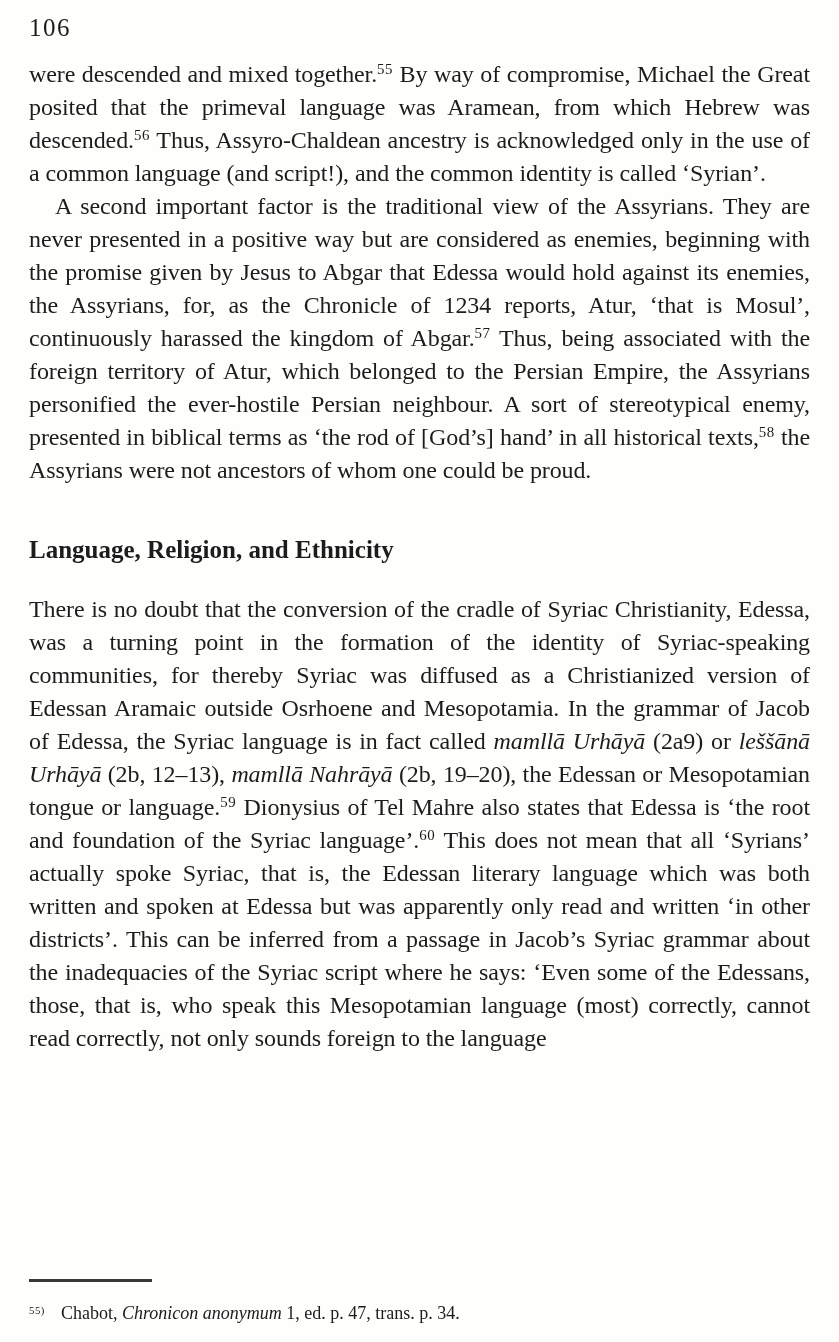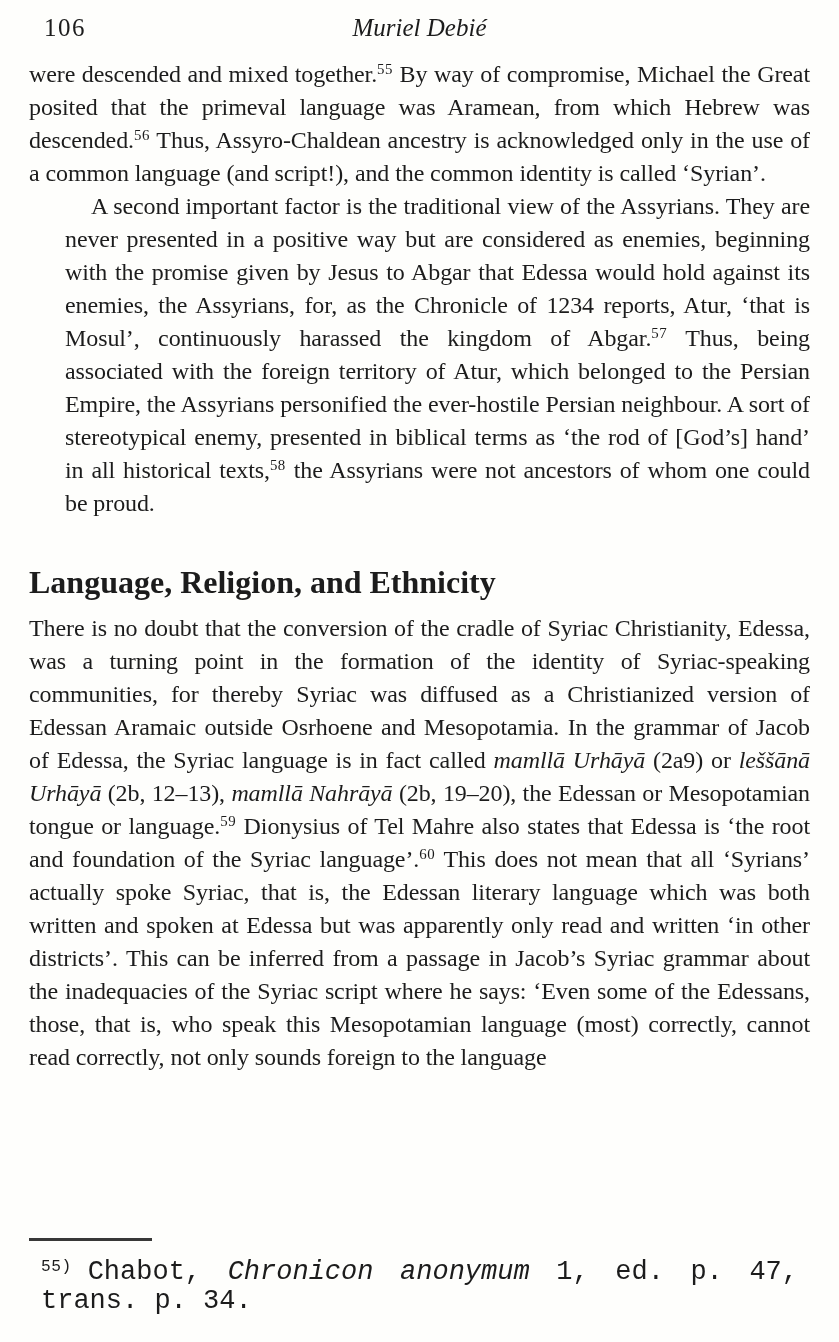--- a/index.html
+++ b/index.html
@@ -22,21 +22,21 @@
   }
   .page-header {
     position: relative;
     flex: none;
     height: 36px;
     font-size: 25px;
     line-height: 32px;
   }
   .page-num {
     position: absolute;
-    left: 15px;
+    left: 0;
     top: 0;
     letter-spacing: 1.5px;
   }
   .running-head {
     position: absolute;
     left: 0;
     right: 0;
     top: 0;
     text-align: center;
     font-style: italic;
@@ -47,26 +47,25 @@
     font-size: 24px;
     line-height: 33px;
     text-align: justify;
     letter-spacing: -0.1px;
   }
   .para {
     margin: 0;
   }
   .para.indent {
     text-indent: 26px;
-    margin-left: 36px;
   }
   .section-heading {
-    font-size: 32px;
+    font-size: 25px;
     font-weight: 700;
-    margin: 46px 0 13px 0;
+    margin: 46px 0 27px 0;
     text-align: left;
     letter-spacing: 0;
   }
   sup.fnref {
     font-size: 62%;
     line-height: 0;
     position: relative;
     vertical-align: baseline;
     top: -0.55em;
     letter-spacing: 0.5px;
@@ -75,44 +74,42 @@
     flex: none;
     margin-top: auto;
   }
   .fn-rule {
     width: 123px;
     height: 3px;
     background: var(--rule, #383838);
     margin: 0 0 17px 0;
   }
   .footnote {
-    margin: 12px;
-    font-size: 27px;
+    margin: 0;
+    font-size: 18px;
     line-height: 29px;
     text-align: justify;
-    font-family: Liberation Mono, monospace;
   }
   sup.fn-marker {
     font-size: 60%;
     line-height: 0;
     position: relative;
     vertical-align: baseline;
     top: -0.5em;
     margin-right: 16px;
     letter-spacing: 0.5px;
   }
   i { font-style: italic; }
 </style>
 </head>
 <body>
 
 <div class="page">
   <header class="page-header">
     <span class="page-num">106</span>
-    <span class="running-head">Muriel Debié</span>
   </header>
 
   <main class="body-text">
       <p class="para"><span>were descended and mixed together.</span><sup class="fnref">55</sup><span> By way of compromise, Michael the Great posited that the primeval language was Aramean, from which Hebrew was descended.</span><sup class="fnref">56</sup><span> Thus, Assyro-Chaldean ancestry is acknowledged only in the use of a common language (and script!), and the common identity is called ‘Syrian’.</span></p>
       <p class="para indent"><span>A second important factor is the traditional view of the Assyrians. They are never presented in a positive way but are considered as enemies, beginning with the promise given by Jesus to Abgar that Edessa would hold against its enemies, the Assyrians, for, as the Chronicle of 1234 reports, Atur, ‘that is Mosul’, continuously harassed the kingdom of Abgar.</span><sup class="fnref">57</sup><span> Thus, being associated with the foreign territory of Atur, which belonged to the Persian Empire, the Assyrians personified the ever-hostile Persian neighbour. A sort of stereotypical enemy, presented in biblical terms as ‘the rod of [God’s] hand’ in all historical texts,</span><sup class="fnref">58</sup><span> the Assyrians were not ancestors of whom one could be proud.</span></p>
       <h2 class="section-heading">Language, Religion, and Ethnicity</h2>
       <p class="para"><span>There is no doubt that the conversion of the cradle of Syriac Christianity, Edessa, was a turning point in the formation of the identity of Syriac-speaking communities, for thereby Syriac was diffused as a Christianized version of Edessan Aramaic outside Osrhoene and Mesopotamia. In the grammar of Jacob of Edessa, the Syriac language is in fact called </span><i>mamllā Urhāyā</i><span> (2a9) or </span><i>leššānā Urhāyā</i><span> (2b, 12–13), </span><i>mamllā Nahrāyā</i><span> (2b, 19–20), the Edessan or Mesopotamian tongue or language.</span><sup class="fnref">59</sup><span> Dionysius of Tel Mahre also states that Edessa is ‘the root and foundation of the Syriac language’.</span><sup class="fnref">60</sup><span> This does not mean that all ‘Syrians’ actually spoke Syriac, that is, the Edessan literary language which was both written and spoken at Edessa but was apparently only read and written ‘in other districts’. This can be inferred from a passage in Jacob’s Syriac grammar about the inadequacies of the Syriac script where he says: ‘Even some of the Edessans, those, that is, who speak this Mesopotamian language (most) correctly, cannot read correctly, not only sounds foreign to the language</span></p>
     </main>
 
   <footer class="footnotes">

